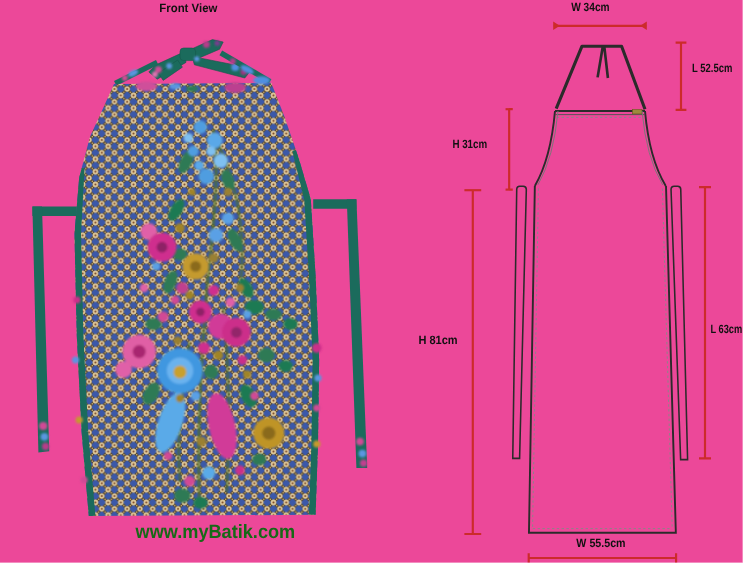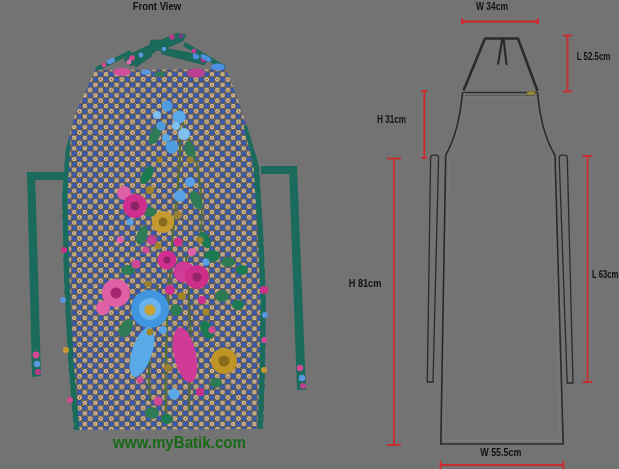--- a/index.html
+++ b/index.html
@@ -1,16 +1,16 @@
 <!DOCTYPE html>
 <html><head>
 <meta charset="utf-8">
 <style>
   html,body{margin:0;padding:0;background:#ffffff;}
-  #stage{position:relative;width:619px;height:469px;background:#737373;overflow:hidden;
+  #stage{position:relative;width:619px;height:469px;background:#ec4899;overflow:hidden;
          font-family:"Liberation Sans", sans-serif;}
   svg{display:block;}
 </style>
 </head>
 <body>
 <div id="stage">
 <svg width="619" height="469" viewBox="0 0 619 469" xmlns="http://www.w3.org/2000/svg">
 <defs>
   <pattern id="batik" width="10.6" height="10.6" patternUnits="userSpaceOnUse">
     <rect width="10.6" height="10.6" fill="#3b58a9"></rect>

